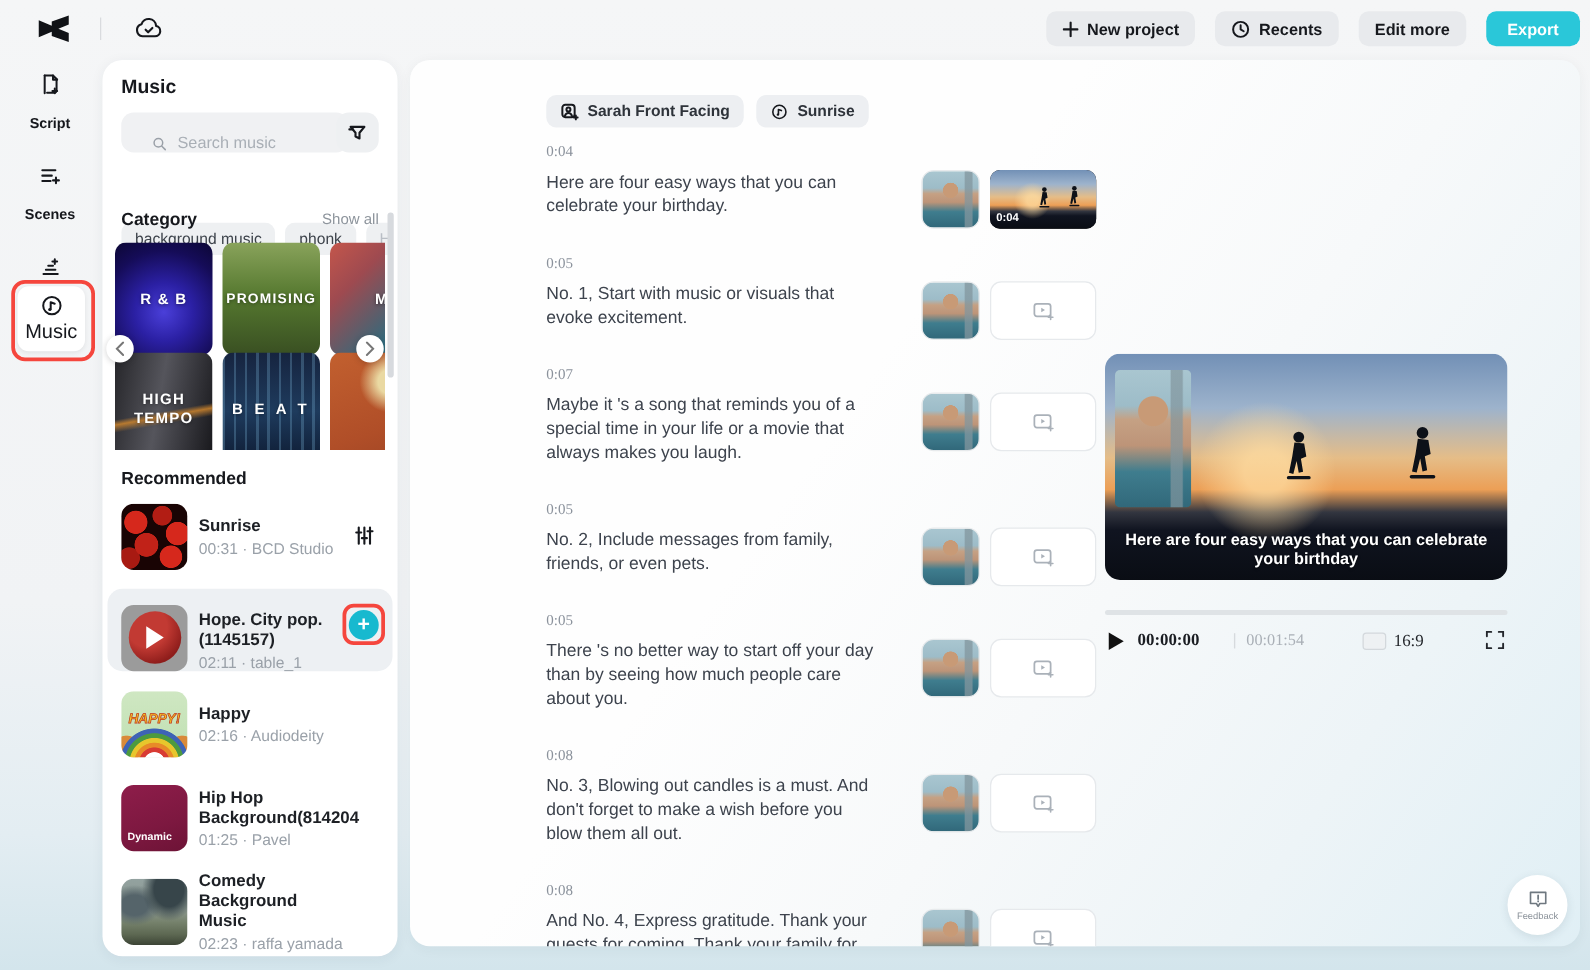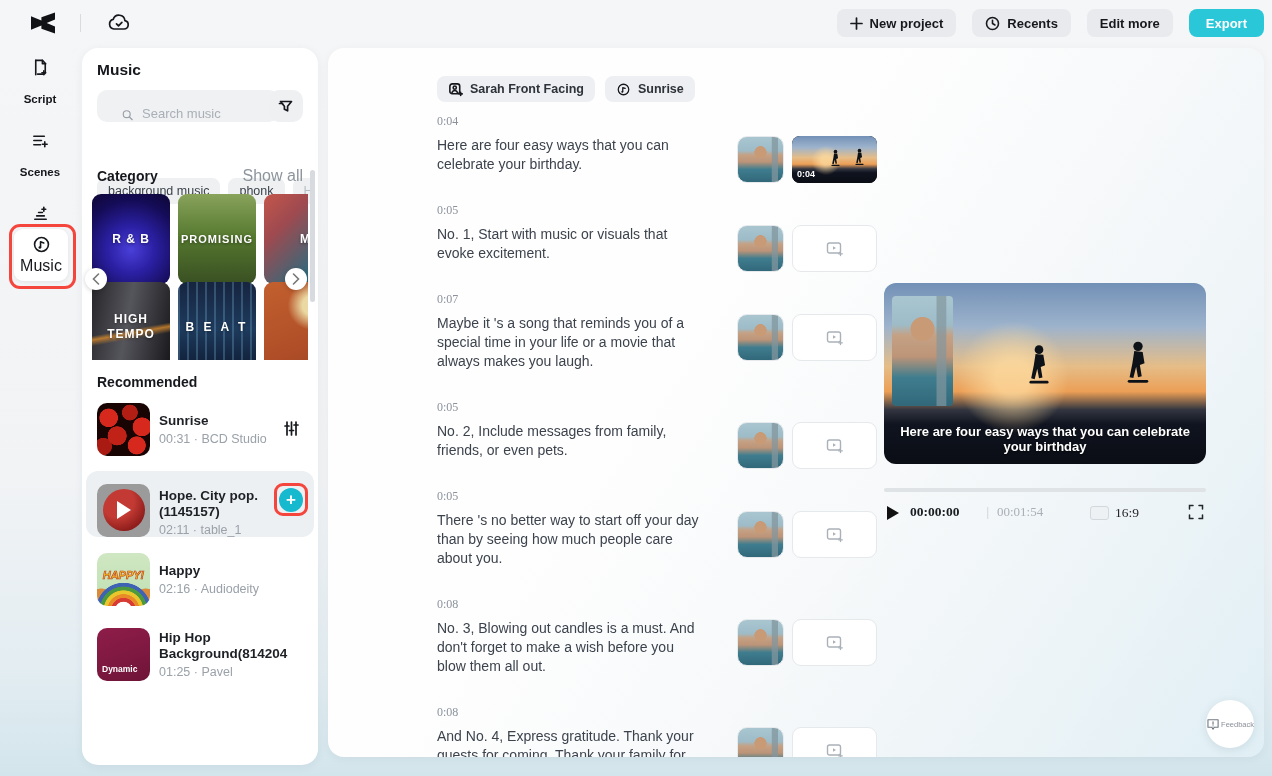--- a/index.html
+++ b/index.html
@@ -35,21 +35,21 @@
           display:flex;align-items:flex-end;gap:7px;padding:0 25px;box-sizing:border-box;}
   .search input{border:0;background:transparent;outline:none;font-size:13px;width:110px;color:#333;font-family:"Liberation Sans",sans-serif;}
   .search input::placeholder{color:#a9afb6;}
   .filter-btn{position:absolute;left:187px;top:42px;width:34px;height:32px;background:#eef0f2;border-radius:10px;
               display:flex;align-items:center;justify-content:center;cursor:pointer;}
   .tagrow{position:absolute;left:15px;top:83px;width:215px;display:flex;gap:8px;overflow:hidden;margin-top:47px;}
   .tag{flex:none;height:26px;border-radius:8px;background:#eef0f2;display:flex;align-items:center;padding:0 11px;
        font-size:12.5px;color:#3c424a;cursor:pointer;white-space:nowrap;}
   .cat-head{position:absolute;left:15px;top:119px;width:206px;display:flex;justify-content:space-between;align-items:center;}
   .cat-head .h{font-size:14px;font-weight:700;}
-  .cat-head .showall{font-size:16px;color:#8d949c;cursor:pointer;}
+  .cat-head .showall{font-size:12px;color:#8d949c;cursor:pointer;}
   .tiles{position:absolute;left:10px;top:146px;width:216px;height:166px;overflow:hidden;}
   .tile{position:absolute;width:78px;height:90px;border-radius:9px;display:flex;align-items:center;justify-content:center;
         color:#fff;font-weight:700;font-size:12px;letter-spacing:1px;text-align:center;cursor:pointer;text-shadow:0 1px 3px rgba(0,0,0,.45);}
   .tile.rnb{left:0;top:0;background:radial-gradient(circle at 50% 62%,#4a3fd9 0%,#2b20a4 34%,#150c58 72%,#0c0734 100%);}
   .tile.promising{left:86px;top:0;background:linear-gradient(180deg,#89a35b 0%,#55782f 48%,#394f22 100%);font-size:11px;}
   .tile.mark{left:172px;top:0;background:linear-gradient(135deg,#c4564b 0%,#9e4a50 30%,#2e6b7d 75%,#1f4f63 100%);}
   .tile.hitempo{left:0;top:88px;background:linear-gradient(170deg,transparent 52%,rgba(214,137,44,.8) 56%,transparent 62%),
                 linear-gradient(100deg,#26262a 0%,#55555c 45%,#17171b 100%);line-height:15px;}
   .tile.beat{left:86px;top:88px;background:repeating-linear-gradient(90deg,rgba(130,190,225,.28) 0 2px,transparent 2px 9px),
              linear-gradient(180deg,#16243f 0%,#1e3b5d 52%,#0d1a31 100%);letter-spacing:3px;}
@@ -141,21 +141,21 @@
            border-top:7px solid transparent;border-bottom:7px solid transparent;cursor:pointer;}
   .timecur{position:absolute;left:26px;top:1px;font-size:13.5px;font-weight:600;color:#1a1d22;
            font-family:"Liberation Serif","DejaVu Serif",serif;}
   .timesep{position:absolute;left:102px;top:1px;color:#d6dadd;font-size:13px;}
   .timetot{position:absolute;left:113px;top:1px;font-size:13px;color:#aab0b7;font-family:"Liberation Serif","DejaVu Serif",serif;}
   .ratio{position:absolute;right:67px;top:2px;display:flex;align-items:center;gap:6px;cursor:pointer;
          font-size:13.5px;color:#23262b;font-family:"Liberation Serif","DejaVu Serif",serif;}
   .ratio .box{width:19px;height:14px;border-radius:3px;background:#eef1f3;border:1px solid #d3d8dc;box-sizing:border-box;}
   .fullscreen{position:absolute;right:2px;top:1px;cursor:pointer;}
   .feedback{position:absolute;left:878px;top:652px;width:48px;height:48px;border-radius:50%;background:#fff;
-            box-shadow:0 2px 8px rgba(50,70,90,.12);display:flex;flex-direction:row;align-items:center;
+            box-shadow:0 2px 8px rgba(50,70,90,.12);display:flex;flex-direction:column;align-items:center;
             justify-content:center;gap:1px;cursor:pointer;}
   .feedback .flbl{font-size:7.5px;color:#8a9199;}
 </style>
 </head>
 <body>
 
 <div class="app">
 
   <div class="topbar">
     <div class="logo">
@@ -331,20 +331,27 @@
       <div class="track">
         <div class="tthumb th-hiphop">
             <span class="dyn-word">Dynamic</span>
           </div>
         <div class="tinfo">
           <div class="tname">Hip Hop Background(814204</div>
           <div class="tmeta">01:25 · Pavel</div>
         </div>
       </div>
 
+      <div class="track">
+        <div class="tthumb th-comedy"></div>
+        <div class="tinfo">
+          <div class="tname">Comedy Background Music</div>
+          <div class="tmeta">02:23 · raffa yamada</div>
+        </div>
+      </div>
 
     </div>
   </div>
 
   <div class="main">
 
     <div class="chips">
       <div class="chip">
         <svg width="15" height="15" viewBox="0 0 16 16">
             <rect class="ic" x="2" y="2" width="10.5" height="10.5" rx="2.5" stroke-width="1.5"></rect>

